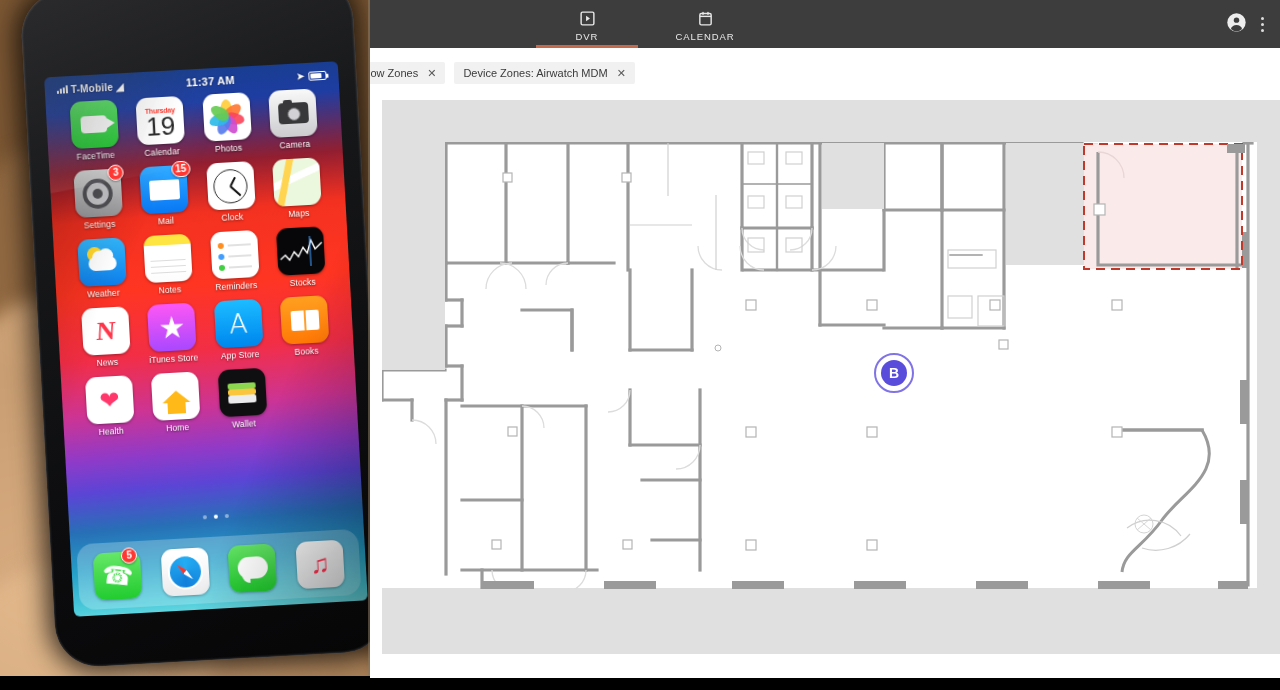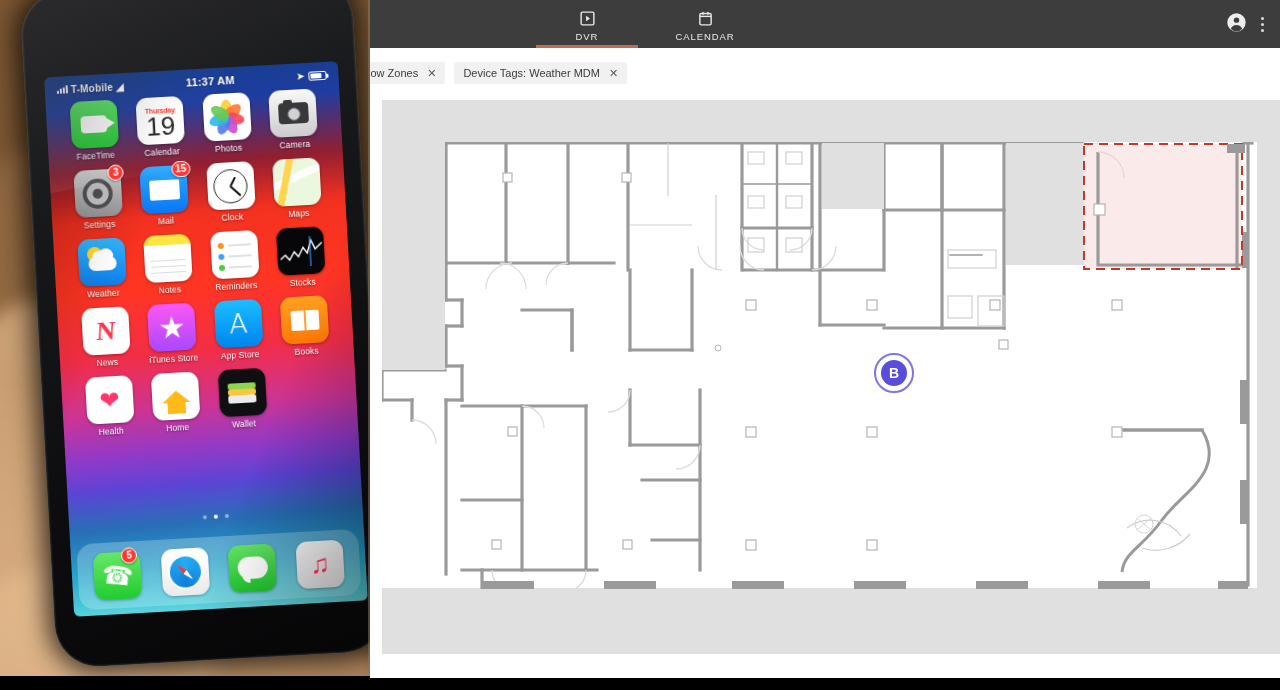--- a/index.html
+++ b/index.html
@@ -505,21 +505,21 @@
           </span>
       </div>
     </div>
 
     <div id="chipbar">
       <div class="chip clipped">
         <span>Show Zones</span>
         <span class="x">✕</span>
       </div>
       <div class="chip">
-        <span>Device Tags: Weather MDM</span>
+        <span>Device Zones: Airwatch MDM</span>
         <span class="x">✕</span>
       </div>
     </div>
 
     <div id="map">
       <svg width="898" height="568" viewBox="0 0 898 568">
         <defs>
           <g id="doorswing"></g>
         </defs>
 

